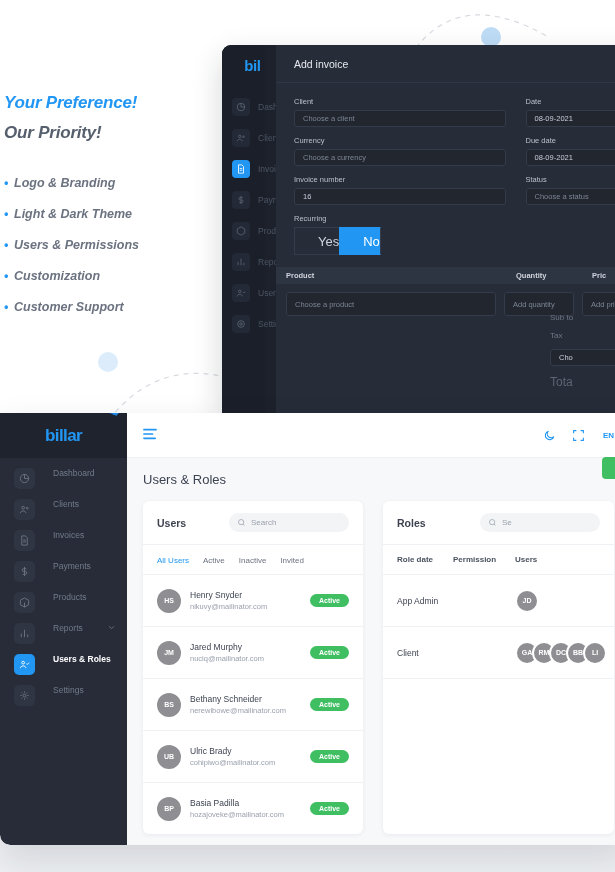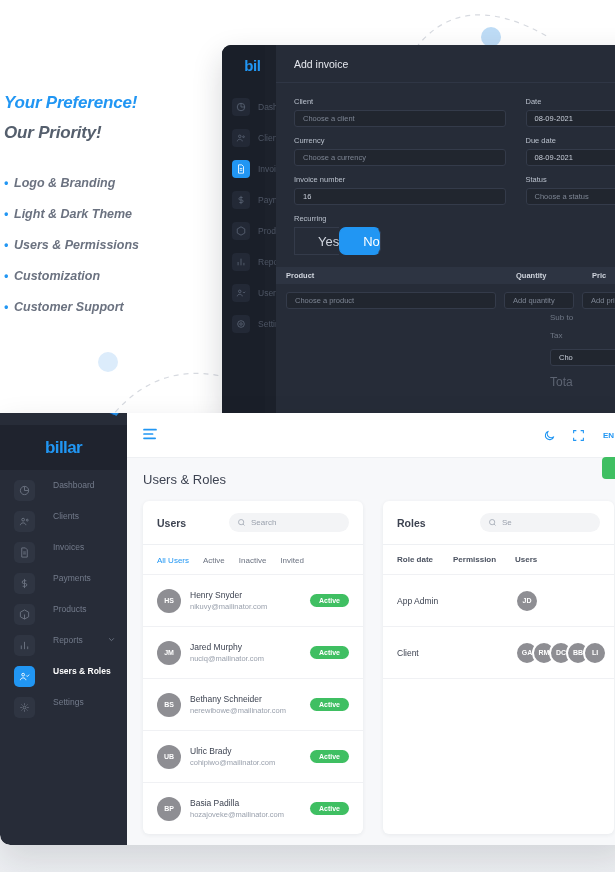--- a/index.html
+++ b/index.html
@@ -91,34 +91,34 @@
     display: flex; align-items: center; padding: 0 8px;
     font-size: 7.5px; color: #7d8593; margin-bottom: 9px;
   }
   .dk-input.filled { color: #c8ced9; }
   .dk-toggle { display: flex; margin-bottom: 10px; }
   .dk-toggle span {
     height: 28px; min-width: 26px; display: flex; align-items: center;
     justify-content: center; font-size: 13px; color: #cfd4dd;
     border: 1px solid #343b4a; border-right: none; padding-left: 23px;
   }
-  .dk-toggle span.on { background: #2196f3; color: #fff; border-color: #2196f3; border-radius: 7px; }
+  .dk-toggle span.on { background: #2196f3; color: #fff; border-color: #2196f3; }
   .dk-toggle span:last-child { border-right: 1px solid #343b4a; }
 
   .dk-table { margin-top: 2px; }
   .dk-thead {
     background: #2d3442; height: 17px; display: flex; align-items: center;
     padding: 0 10px; font-size: 7.5px; color: #cfd4dd; font-weight: bold;
   }
   .dk-thead .c1 { flex: 1; }
   .dk-thead .c2 { width: 76px; }
   .dk-thead .c3 { width: 60px; }
   .dk-trow { display: flex; gap: 8px; padding: 8px 10px 10px 10px; background:#262c38; }
   .dk-trow .cell {
-    height: 17px; border-radius: 3px; background: #21262f; border: 1px solid #343b4a;
+    height: 24px; border-radius: 3px; background: #21262f; border: 1px solid #343b4a;
     display: flex; align-items: center; padding: 0 8px; font-size: 7.5px; color: #7d8593;
   }
   .dk-trow .c1 { flex: 1; }
   .dk-trow .c2 { width: 70px; }
   .dk-trow .c3 { width: 70px; }
 
   .dk-totals {
     position: absolute; right: -8px; top: 268px; width: 120px;
     font-size: 8px; color: #6f7785;
   }
@@ -135,21 +135,21 @@
     position: absolute; left: 0; top: 413px; width: 630px; height: 432px;
     background: #f7f8fa; border-radius: 0 0 10px 10px; overflow: hidden;
     box-shadow: 0 14px 34px rgba(20,25,40,.14);
   }
   .lt-side {
     position: absolute; left: 0; top: 0; width: 127px; height: 100%;
     background: #272c38; border-radius: 0 0 0 10px;
   }
   .lt-side-top {
     height: 45px; background: #1f232e;
-    display: flex; align-items: center; justify-content: center; gap: 2px; margin-top: 12px;
+    display: flex; align-items: center; justify-content: center; gap: 2px;
   }
   .brand {
     font-size: 17px; font-weight: bold; color: #2196f3; letter-spacing: -0.6px;
     position: relative;
   }
   .brand-mark { position: absolute; right: 4px; top: -10px; }
 
   .lt-nav { padding-top: 10px; }
   .lt-nav-item {
     height: 31px; display: flex; align-items: flex-start; gap: 18px;

